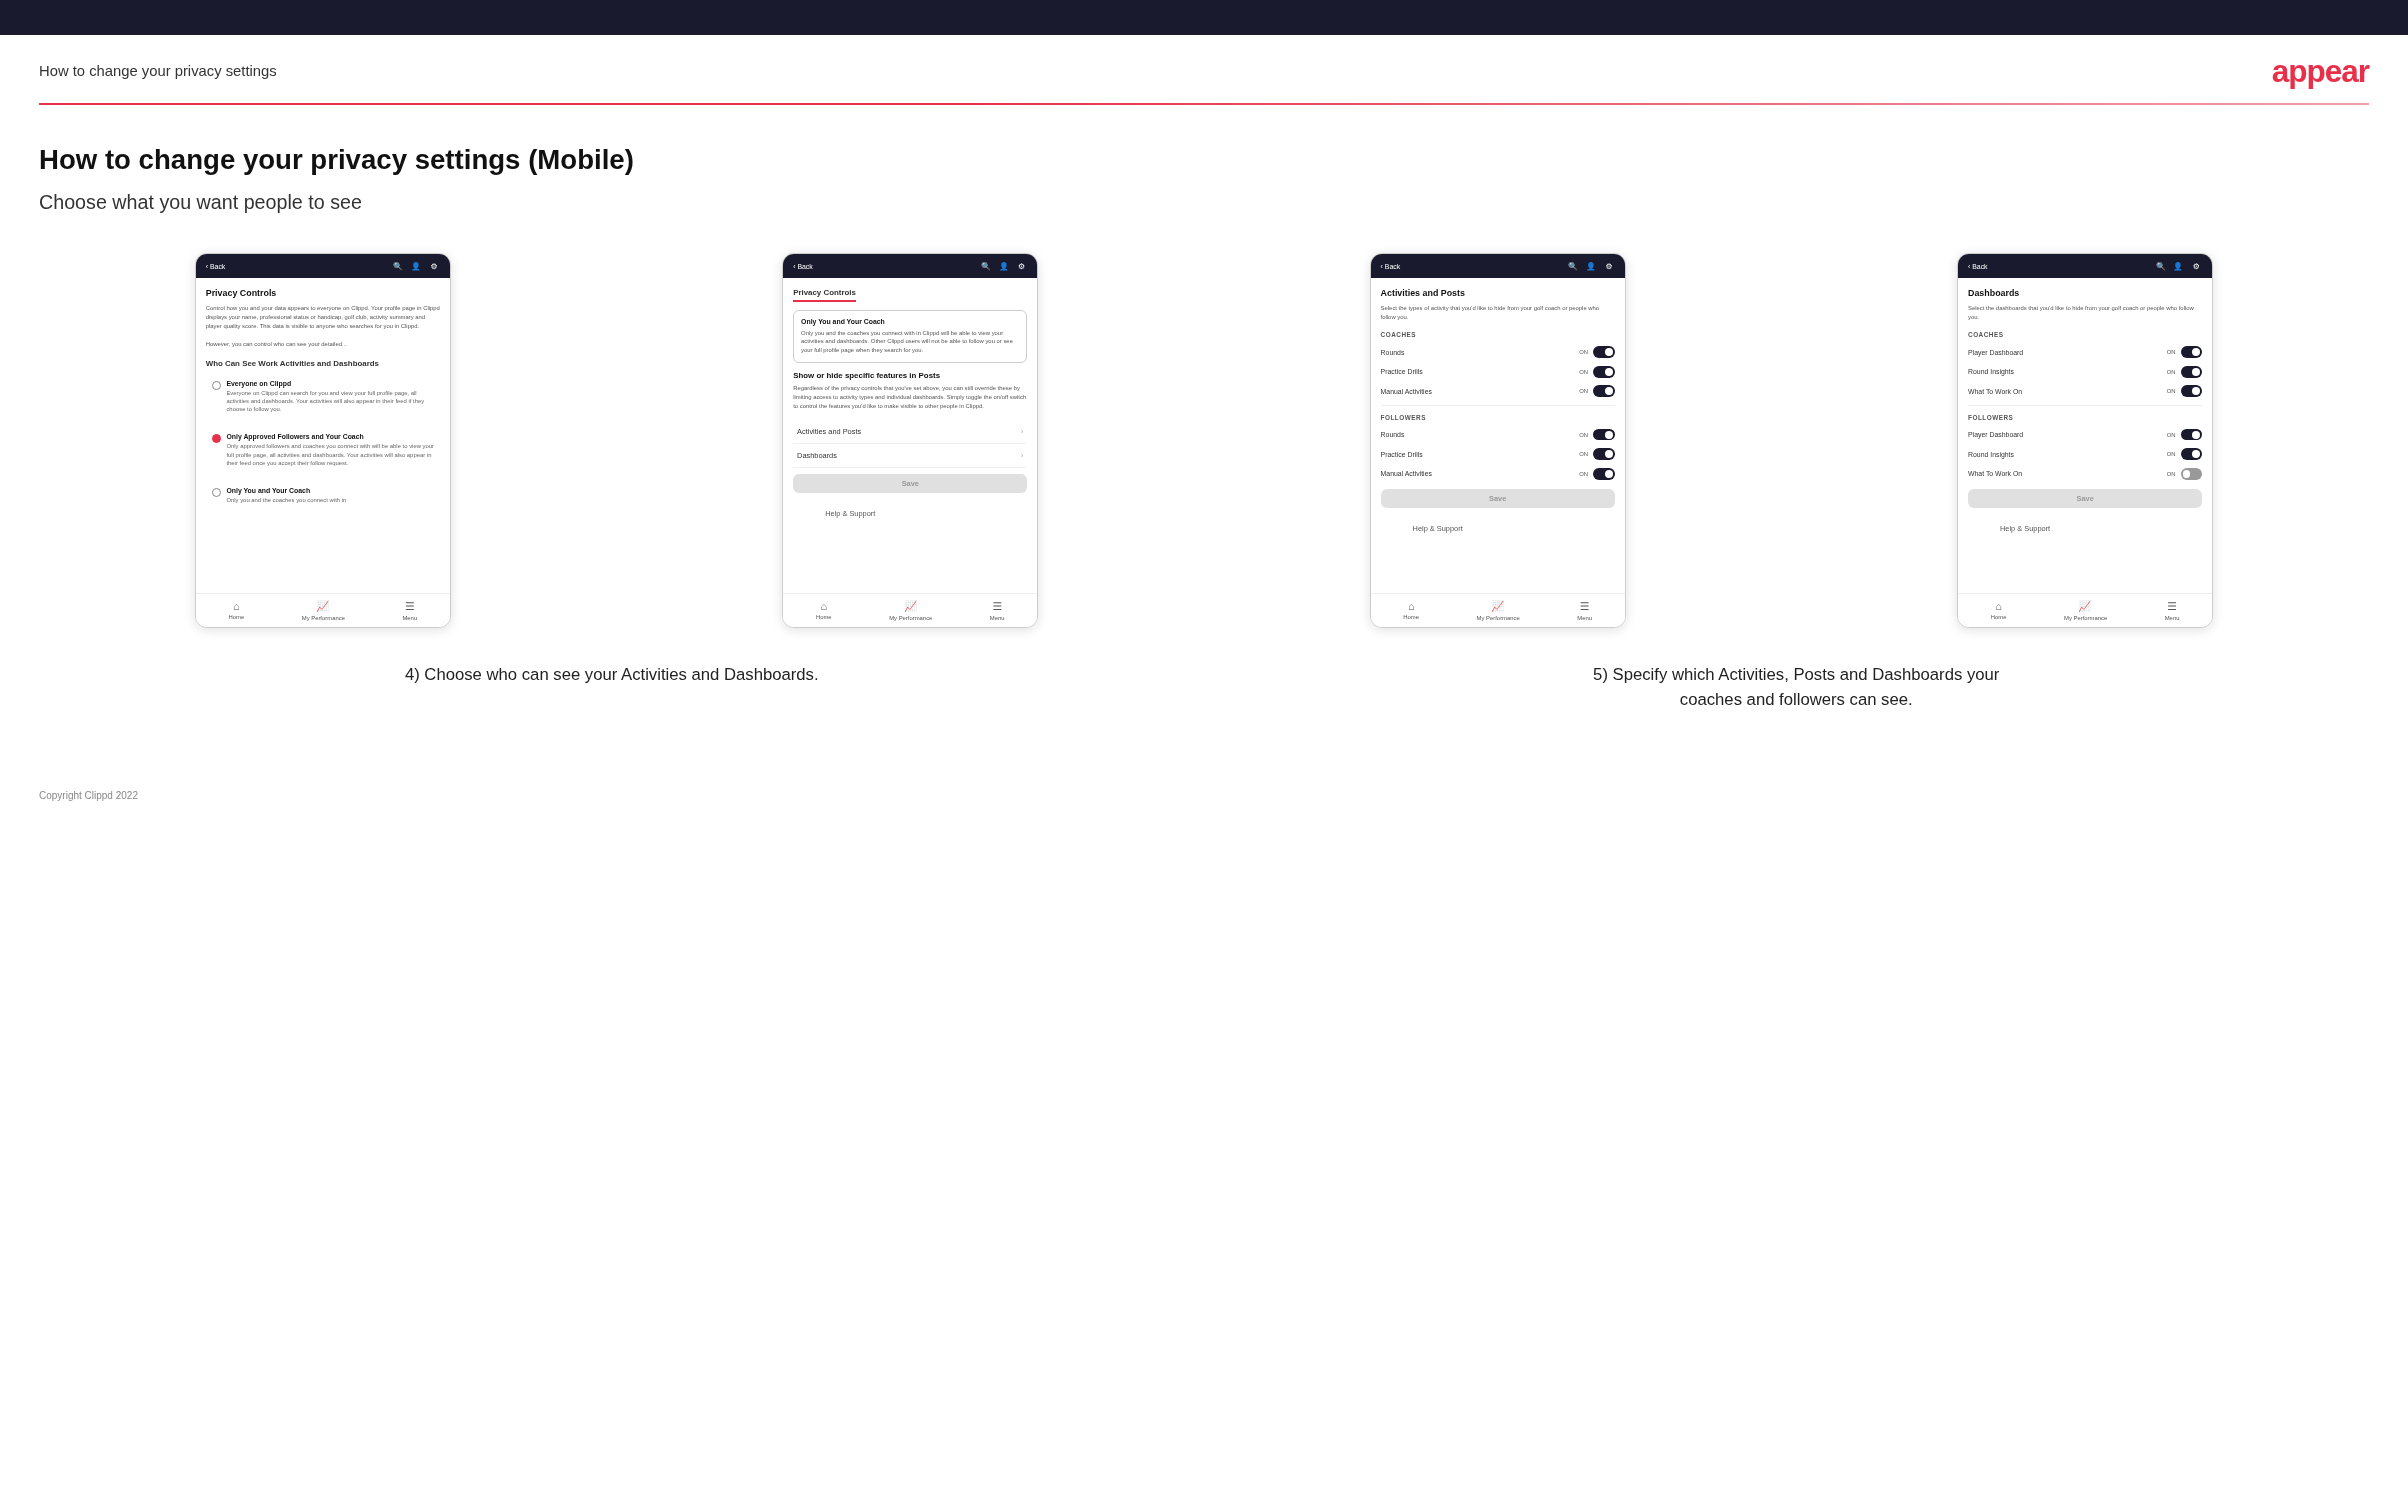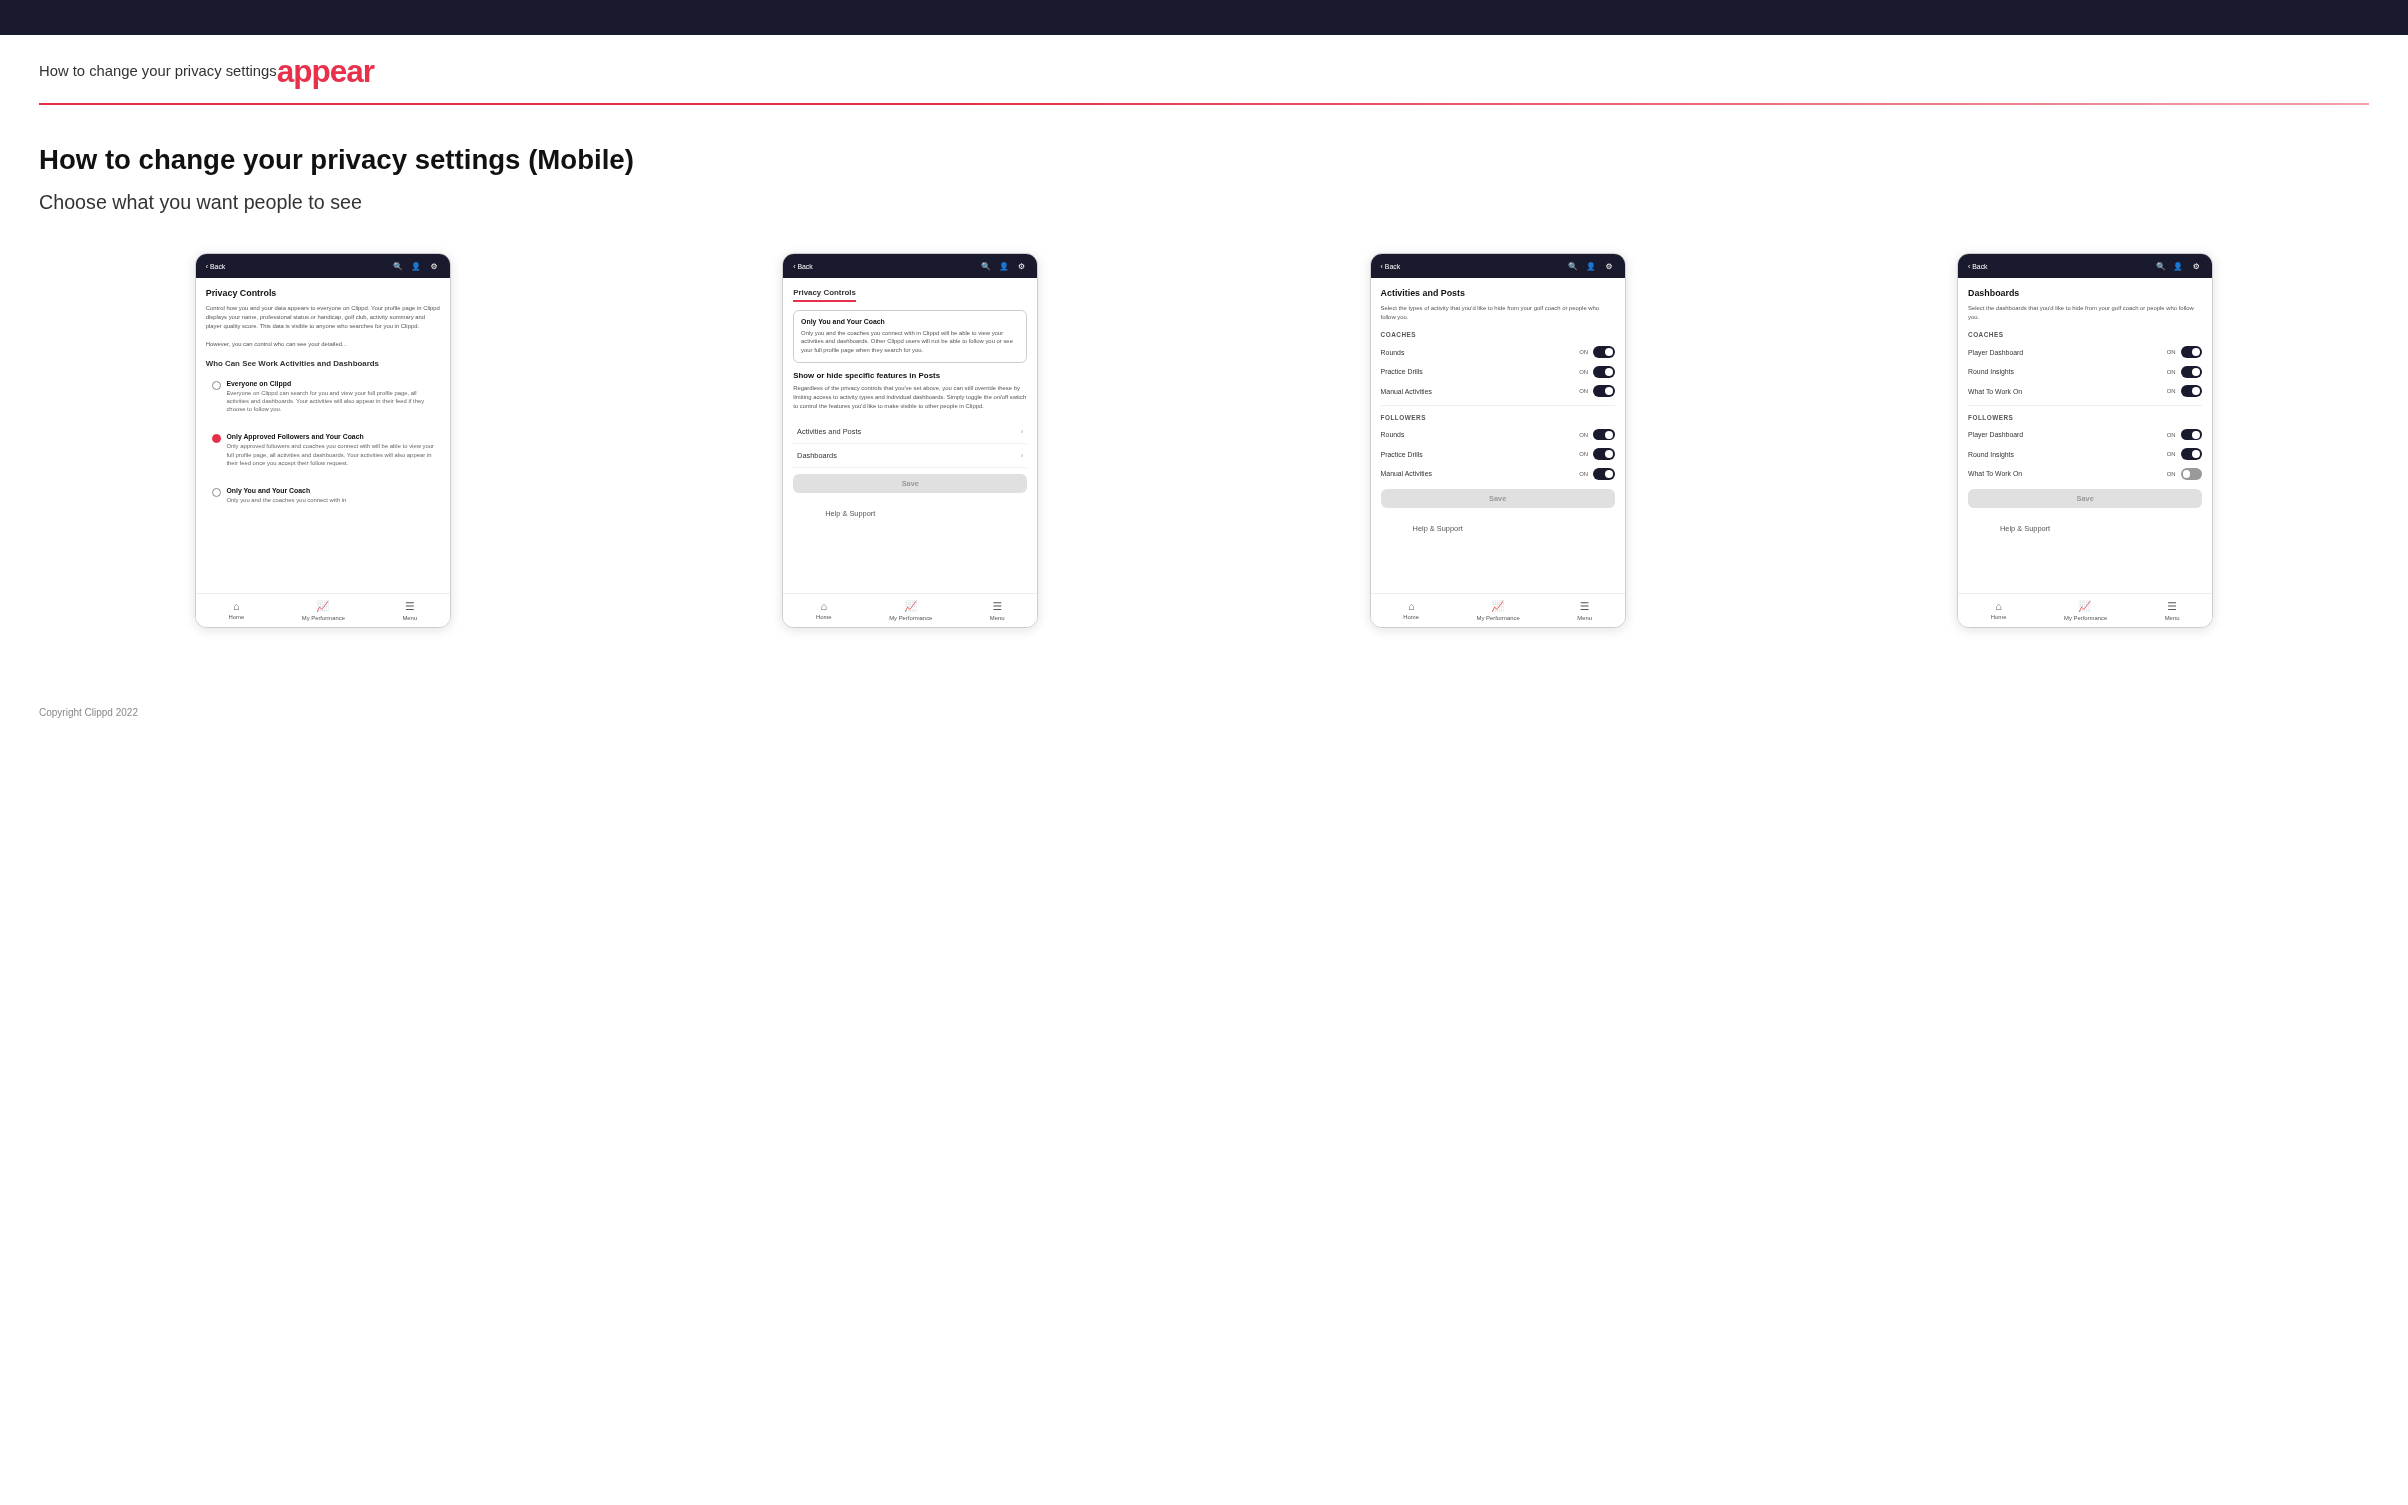--- a/index.html
+++ b/index.html
@@ -14,20 +14,21 @@
     .top-bar {
       background: #1a1a2e;
       height: 35px;
       width: 100%;
     }
 
     
     .header {
       display: flex;
       align-items: center;
+      justify-content: space-between;
       padding: 17.7px 39px 13.8px 39px;
     }
     .header-title {
       font-size: 14.8px;
       color: #333;
     }
     .logo {
       font-size: 31.5px;
       font-weight: 800;
       color: #e8304a;
@@ -642,19 +643,29 @@
           <div class="bottom-nav-item">
             <span class="bottom-nav-icon">☰</span>
             <span class="bottom-nav-label">Menu</span>
           </div>
         </div>
       </div>
     </div>
 
   </div>
 
+  <div class="steps-row">
+
+    <div style="flex:2;display:flex;justify-content:center;">
+      <p class="step-caption-text">4) Choose who can see your Activities and Dashboards.</p>
+    </div>
+
+    <div style="flex:2;display:flex;justify-content:center;">
+      <p class="step-caption-text">5) Specify which Activities, Posts and Dashboards your  coaches and followers can see.</p>
+    </div>
+  </div>
 
 </div>
 
 <div class="footer">
   <span>Copyright Clippd 2022</span>
 </div>
 
 
 </body></html>

